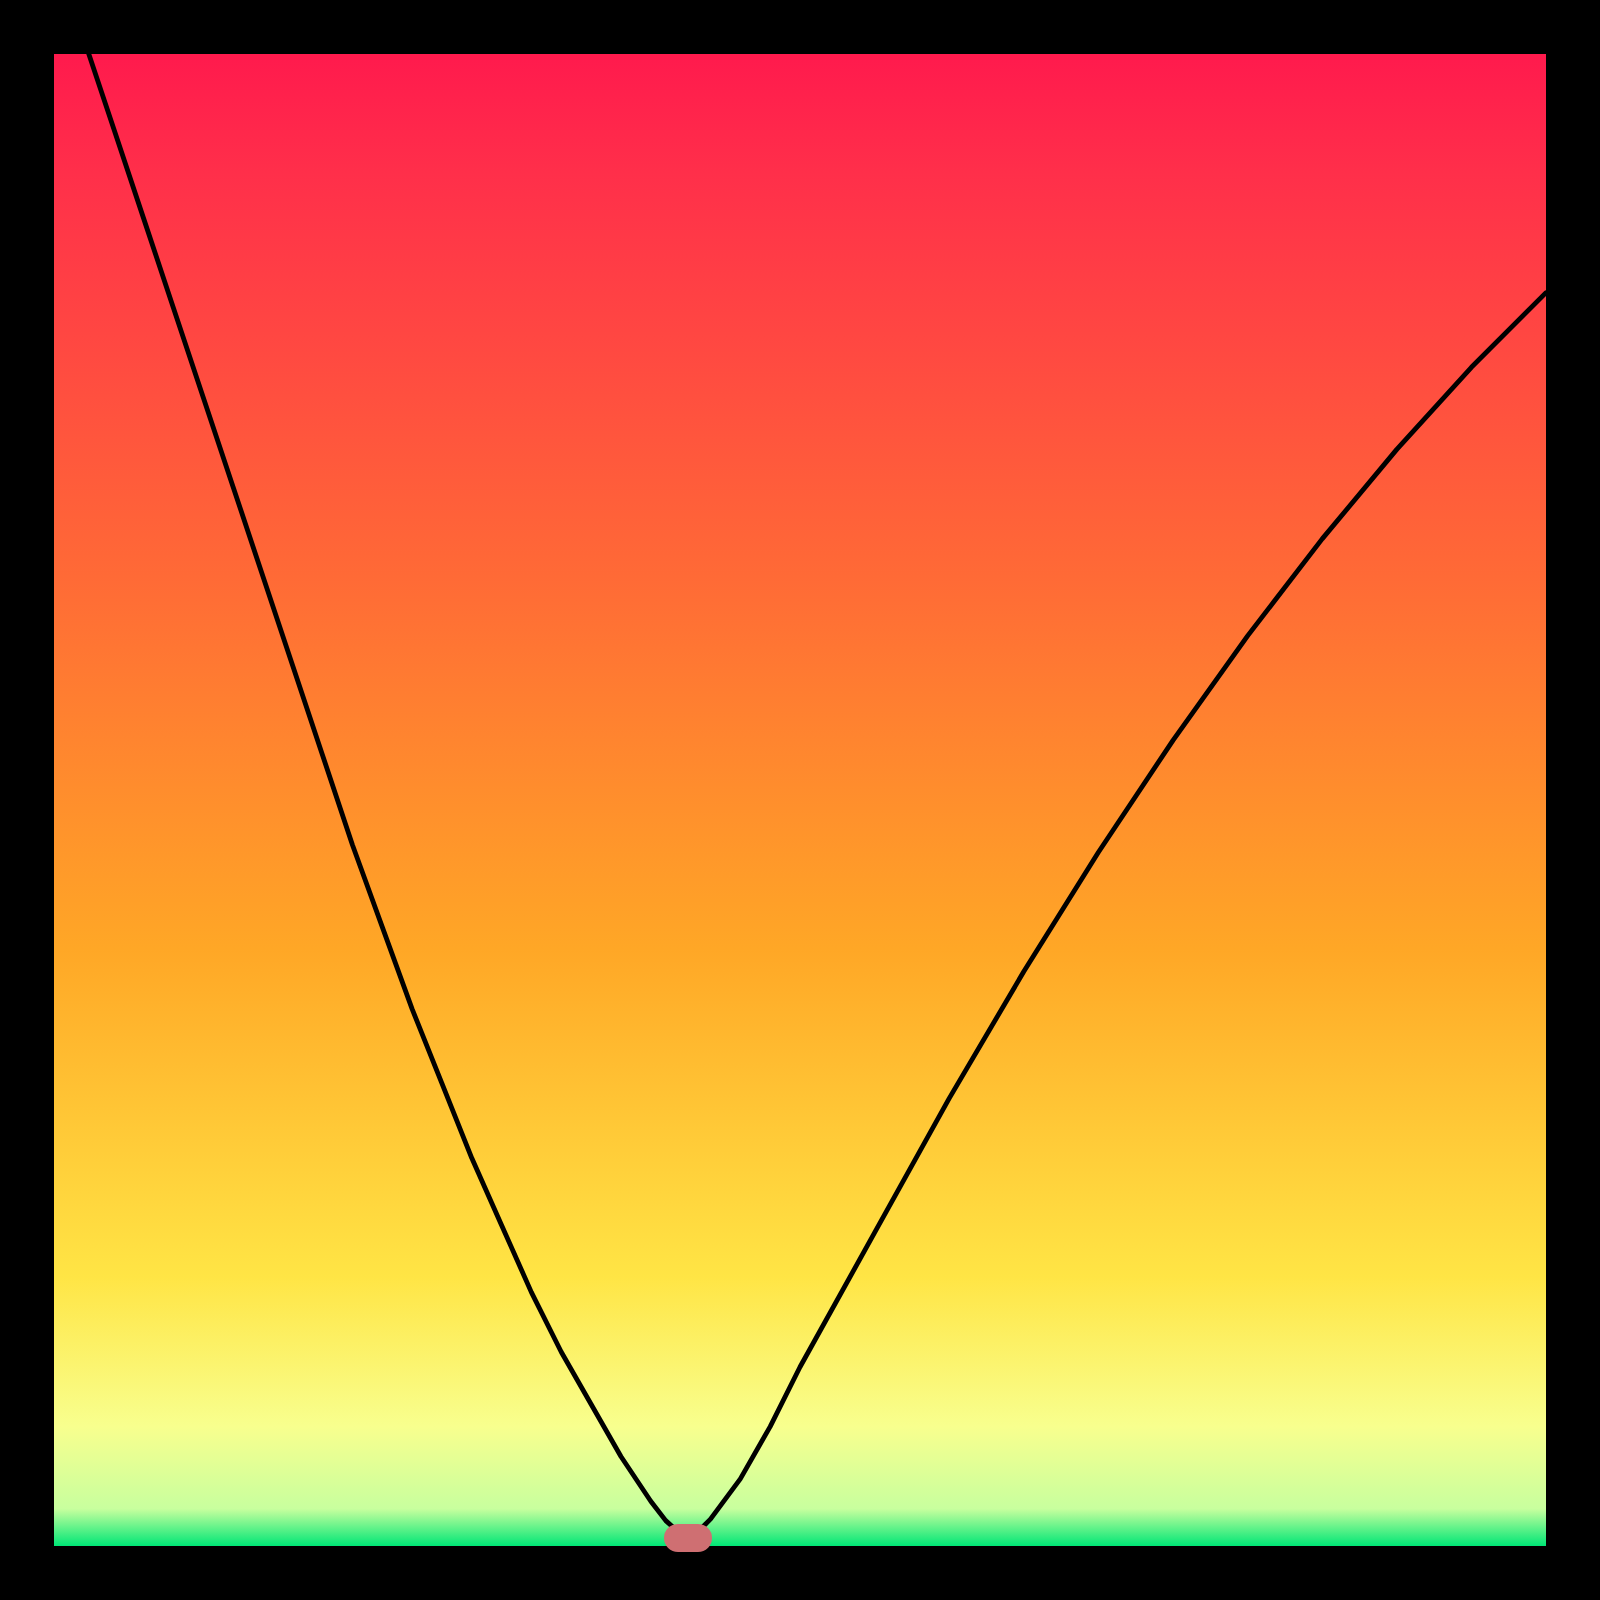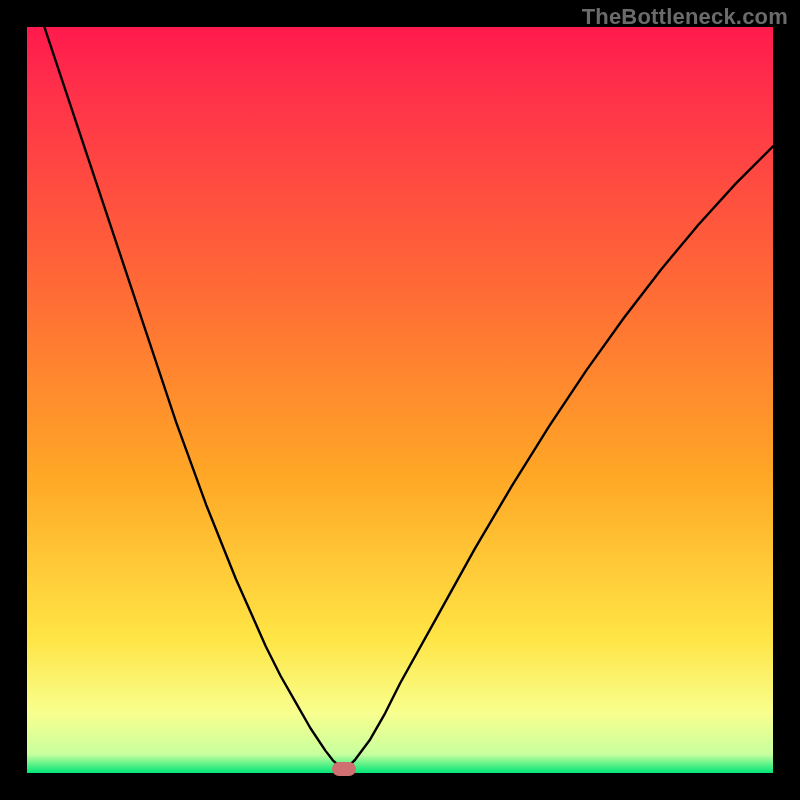--- a/index.html
+++ b/index.html
@@ -47,21 +47,20 @@
     height: 14px;
     background: #cf6f72;
     border-radius: 7px;
     z-index: 20;
   }
 </style>
 </head>
 <body>
 <div class="frame">
 
-  <div class="watermark">TheBottleneck.com</div>
 
   <div class="plot-wrap">
     <svg viewBox="0 0 746 746" preserveAspectRatio="none">
       <defs>
         <linearGradient id="bg-grad" x1="0" y1="0" x2="0" y2="1">
           <stop offset="0" stop-color="#ff1a4d"></stop>
           <stop offset="0.08" stop-color="#ff2f4a"></stop>
           <stop offset="0.35" stop-color="#ff6a36"></stop>
           <stop offset="0.60" stop-color="#ffa726"></stop>
           <stop offset="0.82" stop-color="#ffe545"></stop>

